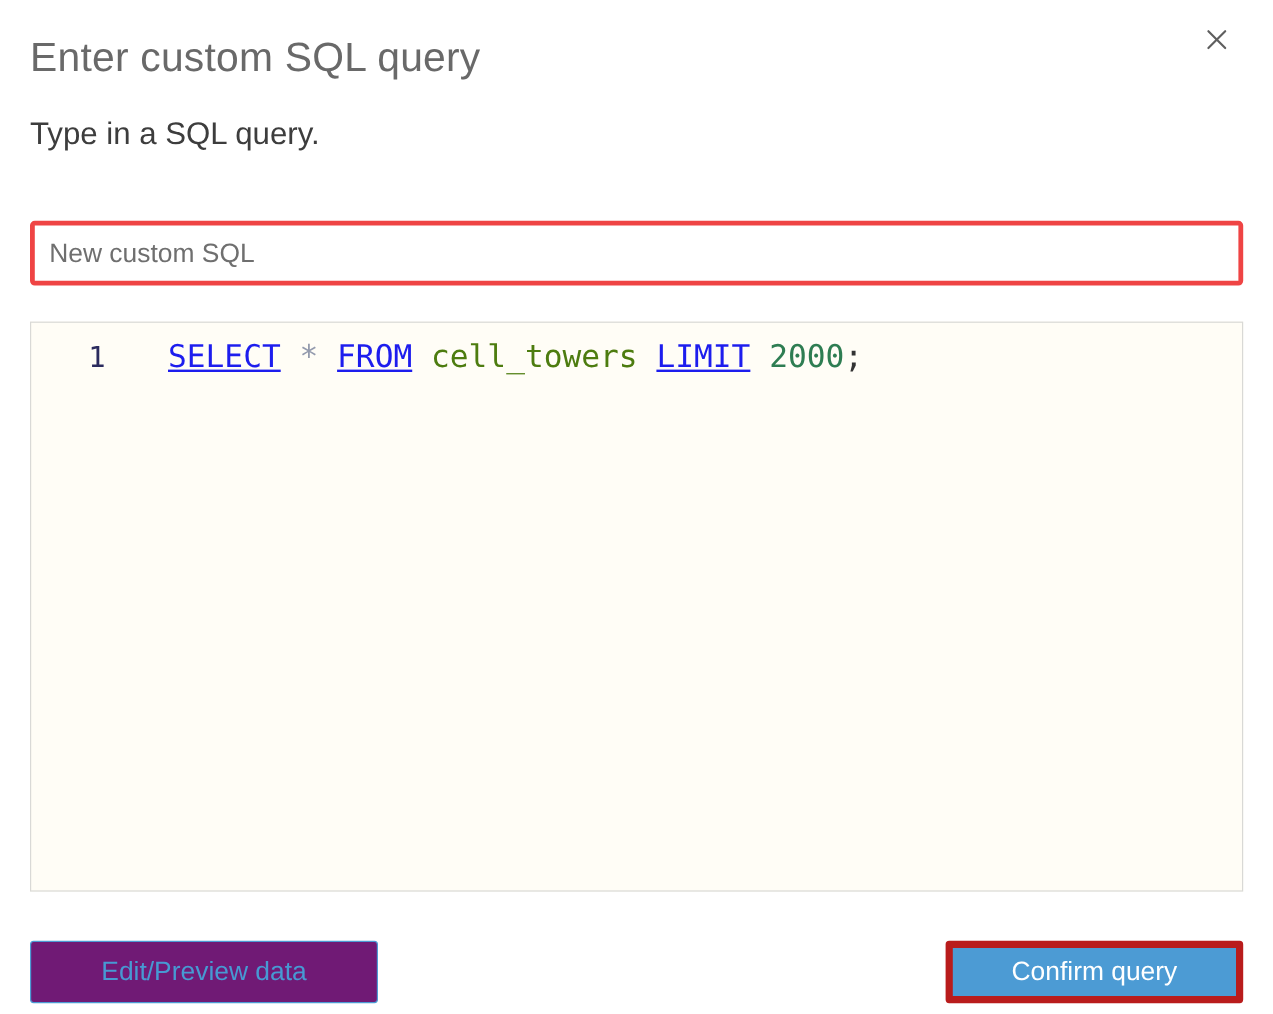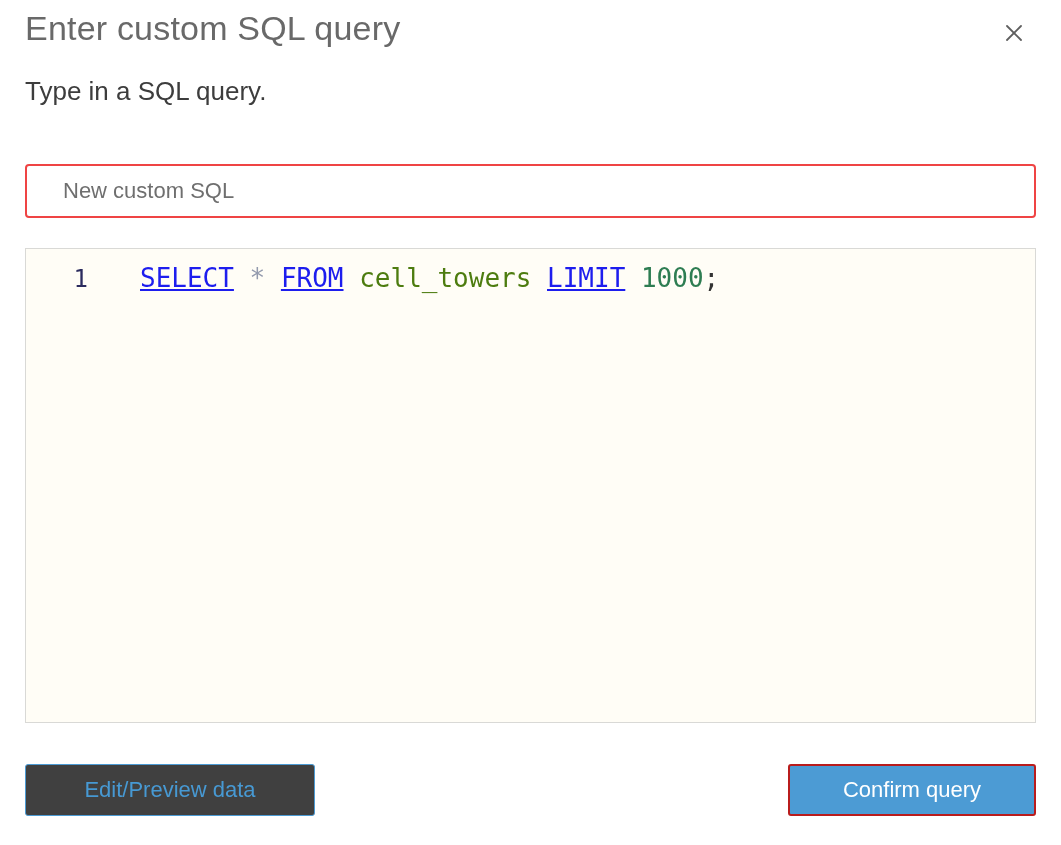--- a/index.html
+++ b/index.html
@@ -14,21 +14,21 @@
   .dialog {
     position: relative;
     width: 1061px;
     height: 845px;
     box-sizing: border-box;
     padding: 0 25px;
     background: #ffffff;
   }
   .title {
     margin: 0;
-    padding-top: 6px;
+    padding-top: 26px;
     font-size: 34px;
     font-weight: 400;
     color: #696969;
     letter-spacing: 0.2px;
     line-height: 44px;
   }
   .close-btn {
     position: absolute;
     top: 20px;
     right: 34px;
@@ -47,23 +47,23 @@
     font-size: 26px;
     color: #3d3d3d;
     line-height: 26px;
   }
   .name-input {
     display: block;
     box-sizing: border-box;
     width: 1011px;
     height: 54px;
     margin-top: 60px;
-    border: 2px solid #ef4444;
+    border: 4px solid #ef4444;
     border-radius: 4px;
-    padding: 0 36px;
+    padding: 0 12px;
     font-size: 22px;
     color: #6f6f6f;
     background: #ffffff;
     font-family: "Liberation Sans", sans-serif;
     outline: none;
   }
   .editor {
     box-sizing: border-box;
     width: 1011px;
     height: 475px;
@@ -110,28 +110,28 @@
     border-radius: 3px;
     font-size: 22px;
     font-family: "Liberation Sans", sans-serif;
     cursor: pointer;
     display: flex;
     align-items: center;
     justify-content: center;
   }
   .btn-secondary {
     width: 290px;
-    background: #404040;
+    background: #701a75;
     border: 1px solid #4c9bd4;
     color: #4799d3;
   }
   .btn-primary {
     width: 248px;
     background: #4c9bd4;
-    border: 2px solid #b91c1c;
+    border: 6px solid #b91c1c;
     color: #ffffff;
   }
 </style>
 </head>
 <body>
 
 <div class="dialog">
 
   <h1 class="title">Enter custom SQL query</h1>
 
@@ -144,21 +144,21 @@
     </span>
   </button>
 
   <p class="desc">Type in a SQL query.</p>
 
   <input class="name-input" type="text" value="New custom SQL" style="">
 
   <div class="editor">
     <div class="code-line">
       <span class="gutter">1</span>
-      <span class="code"><span class="tk-kw">SELECT</span><span> </span><span class="tk-op">*</span><span> </span><span class="tk-kw">FROM</span><span> </span><span class="tk-id">cell_towers</span><span> </span><span class="tk-kw">LIMIT</span><span> </span><span class="tk-num">1000</span><span class="tk-punct">;</span></span>
+      <span class="code"><span class="tk-kw">SELECT</span><span> </span><span class="tk-op">*</span><span> </span><span class="tk-kw">FROM</span><span> </span><span class="tk-id">cell_towers</span><span> </span><span class="tk-kw">LIMIT</span><span> </span><span class="tk-num">2000</span><span class="tk-punct">;</span></span>
     </div>
   </div>
 
   <div class="footer">
     <button class="btn btn-secondary">Edit/Preview data</button>
     <button class="btn btn-primary">Confirm query</button>
   </div>
 
 </div>
 

